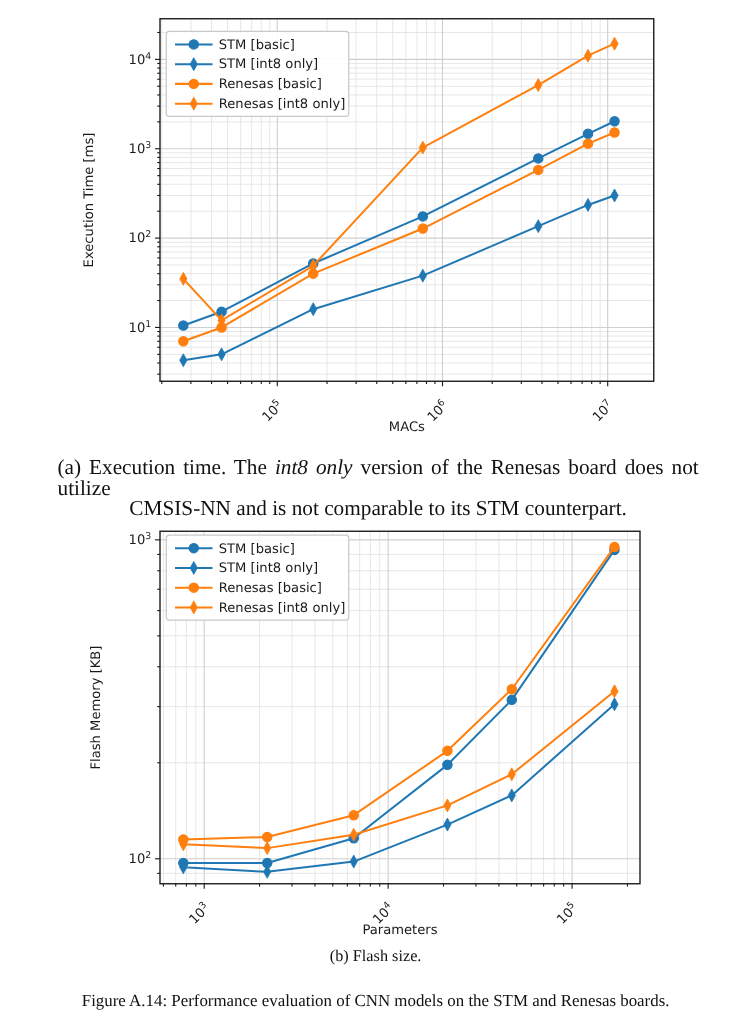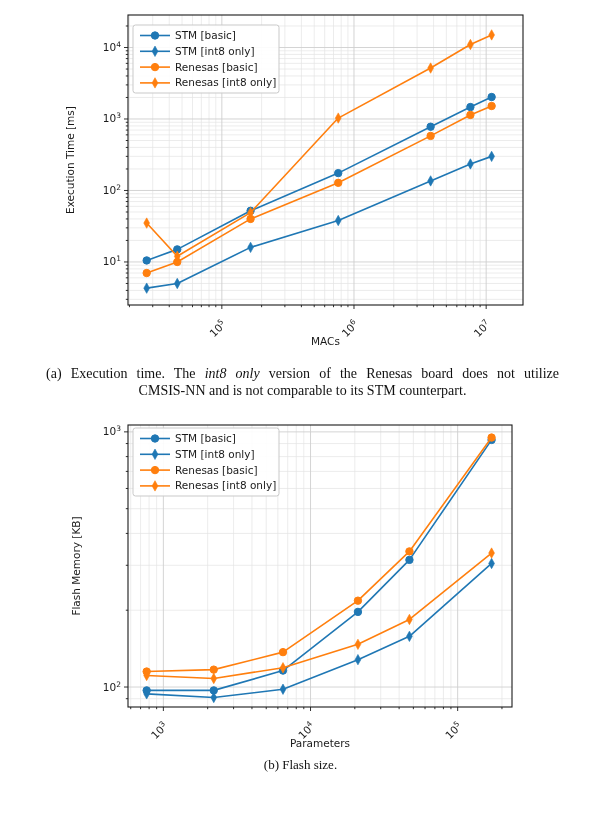--- a/index.html
+++ b/index.html
@@ -1,19 +1,19 @@
 <!DOCTYPE html>
 <html><head>
 <meta charset="utf-8">
 <style>
   html,body{margin:0;padding:0;background:#ffffff;}
   .page{position:relative;width:601px;height:828px;background:#ffffff;overflow:hidden;}
   svg text{font-family:"DejaVu Sans",sans-serif;fill:#1a1a1a;}
   .cap{position:absolute;font-family:"Liberation Serif","DejaVu Serif",serif;color:#111;}
-  .capA{left:46px;top:366px;width:513px;font-size:14px;line-height:16.5px;}
+  .capA{left:46px;top:366px;width:513px;font-size:17px;line-height:16.5px;}
   .capA-l1{text-align:justify;text-align-last:justify;}
   .capA-l2{text-align:center;}
   .capB{left:0;top:757px;width:601px;text-align:center;font-size:13px;}
   .capMain{left:0;top:793px;width:601px;text-align:center;font-size:13.5px;}
 </style>
 </head>
 <body>
 
 <div class="page">
 
@@ -380,14 +380,15 @@
       </g>
     </svg>
 
   <div class="cap capA">
     <div class="capA-l1"><span>(a) Execution time. The </span><i>int8 only</i><span> version of the Renesas board does not utilize</span></div>
     <div class="capA-l2">CMSIS-NN and is not comparable to its STM counterpart.</div>
   </div>
 
   <div class="cap capB">(b) Flash size.</div>
 
+  <div class="cap capMain">Figure A.14: Performance evaluation of CNN models on the STM and Renesas boards.</div>
 
 </div>
 
 </body></html>

